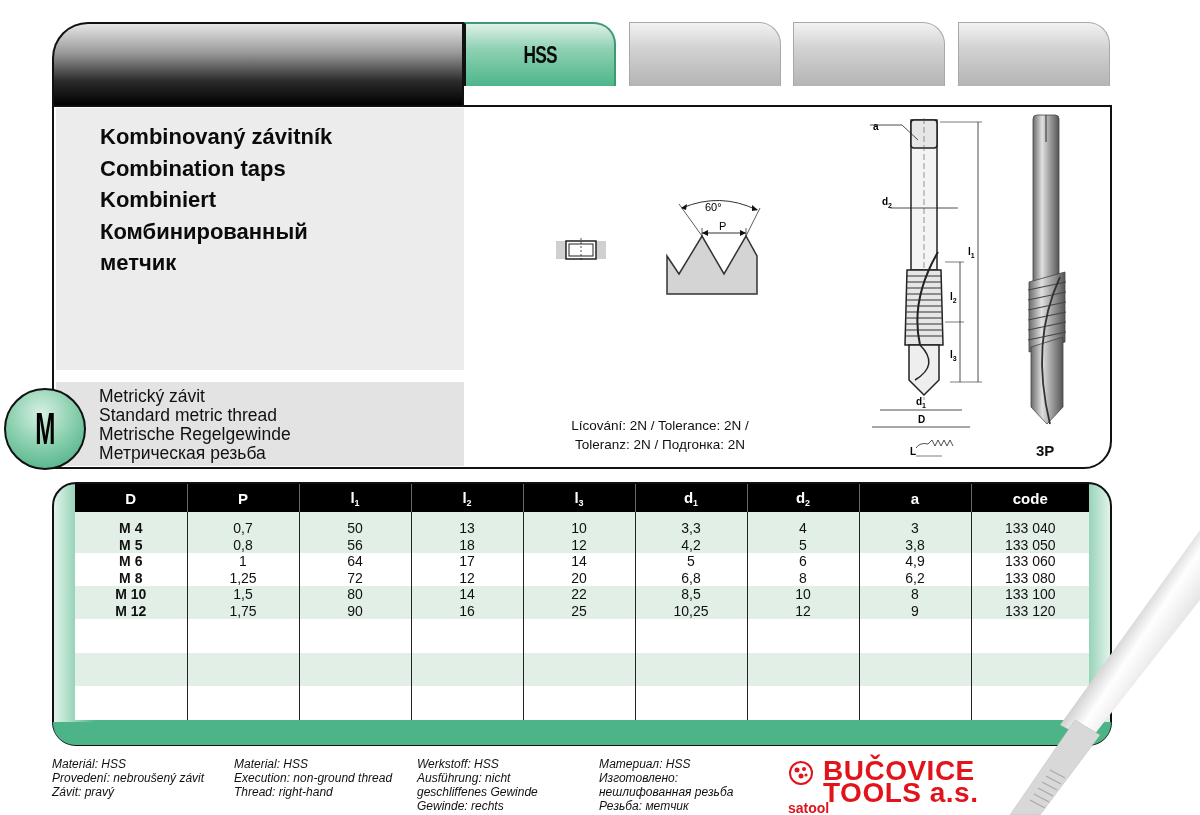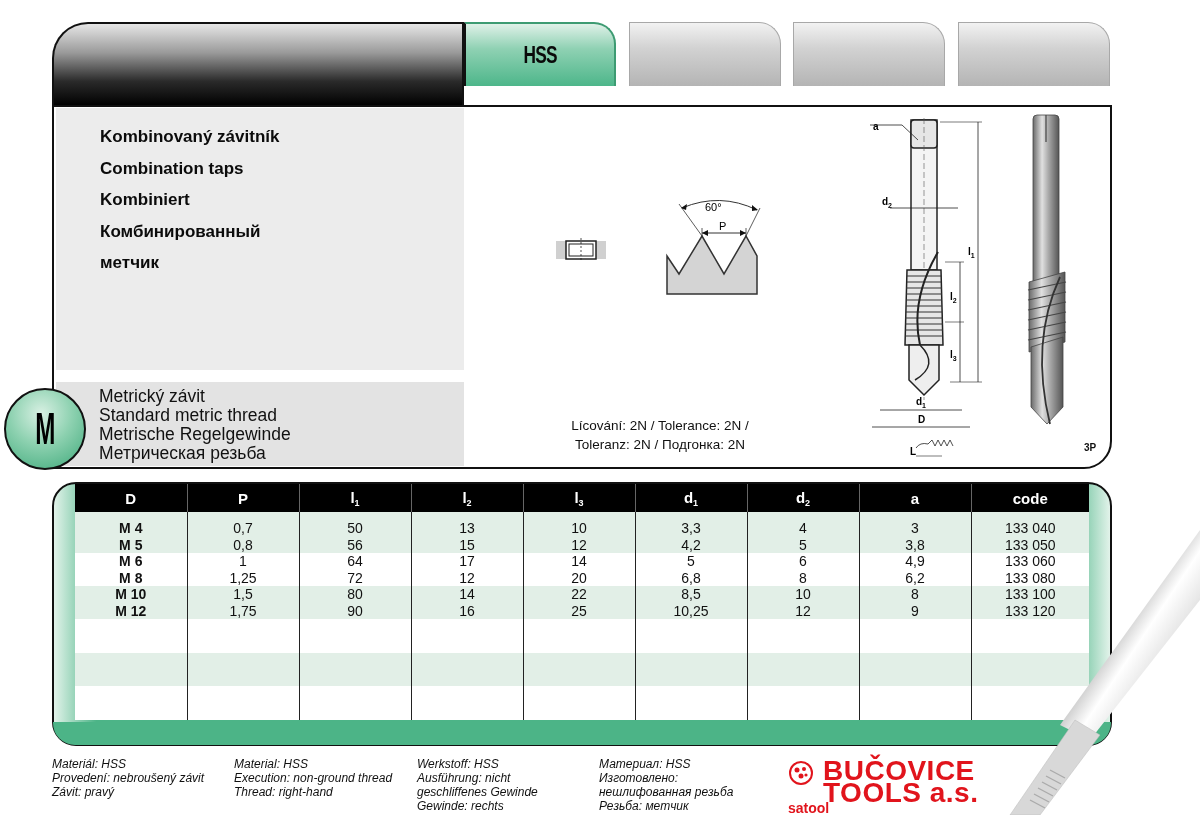--- a/index.html
+++ b/index.html
@@ -10,34 +10,34 @@
   .tab { position: absolute; top: 22px; height: 64px; border-radius: 0 22px 0 0; }
   .tab-hss { left: 464px; width: 152px; background: linear-gradient(#dff1e8 0%, #8fd1b3 40%, #4db68a 100%); border: 2px solid #3d9b72; border-bottom: none; border-left: 2px solid #111; display: flex; align-items: center; justify-content: center; }
   .tab-hss span { font-family: "Liberation Sans", sans-serif; font-weight: bold; font-size: 24px; transform: scaleX(0.72); letter-spacing: -1px; color: #0a0a0a; }
   .tab-grey { width: 152px; background: linear-gradient(#f2f2f2 0%, #d2d2d2 40%, #b4b4b4 100%); border: 1px solid #a8a8a8; border-bottom: none; }
   .tab-g1 { left: 629px; } .tab-g2 { left: 793px; } .tab-g3 { left: 958px; }
 
   
   .upper-panel { position: absolute; left: 52px; top: 105px; width: 1060px; height: 364px; border: 2px solid #111; border-top: 2px solid #111; border-radius: 0 0 28px 0; background: #fff; }
   .title-box { position: absolute; left: 56px; top: 108px; width: 408px; height: 262px; background: #ececec; }
   .title-lines { position: absolute; left: 100px; top: 121px; }
-  .title-lines div { font-weight: bold; font-size: 17px; line-height: 31.5px; color: #0b0b0b; }
+  .title-lines div { font-weight: bold; font-size: 22px; line-height: 31.5px; color: #0b0b0b; }
 
   .thread-box { position: absolute; left: 56px; top: 382px; width: 408px; height: 84px; background: #e3e3e3; }
   .thread-lines { position: absolute; left: 99px; top: 387px; }
   .thread-lines div { font-size: 17.5px; line-height: 19px; color: #111; }
   .m-circle { position: absolute; left: 4px; top: 388px; width: 82px; height: 82px; border-radius: 50%; border: 2px solid #111; background: radial-gradient(circle at 45% 30%, #d8f0e3 0%, #8dd1b0 45%, #3ea97a 100%); display: flex; align-items: center; justify-content: center; z-index: 3; }
   .m-circle span { font-weight: bold; font-size: 44px; transform: scaleX(0.55); color: #000; }
   .m-stem { position: absolute; left: 52px; top: 370px; width: 2px; height: 20px; background: #111; }
 
   .tolerance { position: absolute; left: 540px; top: 416px; width: 240px; text-align: center; font-size: 13.5px; line-height: 19px; color: #111; }
 
   
   .diag { position: absolute; }
-  .label-3p { position: absolute; left: 1036px; top: 442px; font-weight: bold; font-size: 10px; margin-left: 48px; }
+  .label-3p { position: absolute; left: 1036px; top: 442px; font-weight: bold; font-size: 15px; }
 
   
   .table-frame { position: absolute; left: 52px; top: 482px; width: 1060px; height: 264px; border: 2px solid #111; border-radius: 24px; background: linear-gradient(90deg, #e2f3ea 0%, #4cb487 4%, #4cb487 96%, #e2f3ea 100%); }
   .table-frame-bottom { position: absolute; left: 53px; top: 722px; width: 1058px; height: 23px; background: #4cb487; border-radius: 0 0 22px 22px; }
   table.spec { position: absolute; left: 75px; top: 484px; width: 1014px; border-collapse: collapse; font-size: 14px; }
   table.spec th { background: #000; color: #fff; font-weight: bold; height: 28px; font-size: 15px; border-left: 1px solid #666; text-align: center; }
   table.spec th:first-child { border-left: none; }
   table.spec td { text-align: center; border-left: 1px solid #222; height: 16.5px; line-height: 16px; padding: 0; }
   table.spec td:first-child { border-left: none; font-weight: bold; }
   table.spec tr.g td { background: #e2efe7; }
@@ -224,21 +224,21 @@
         <td>10</td>
         <td>3,3</td>
         <td>4</td>
         <td>3</td>
         <td>133 040</td>
     </tr>
     <tr class="g">
       <td>M 5</td>
         <td>0,8</td>
         <td>56</td>
-        <td>15</td>
+        <td>18</td>
         <td>12</td>
         <td>4,2</td>
         <td>5</td>
         <td>3,8</td>
         <td>133 050</td>
     </tr>
     <tr class="w">
       <td>M 6</td>
         <td>1</td>
         <td>64</td>

